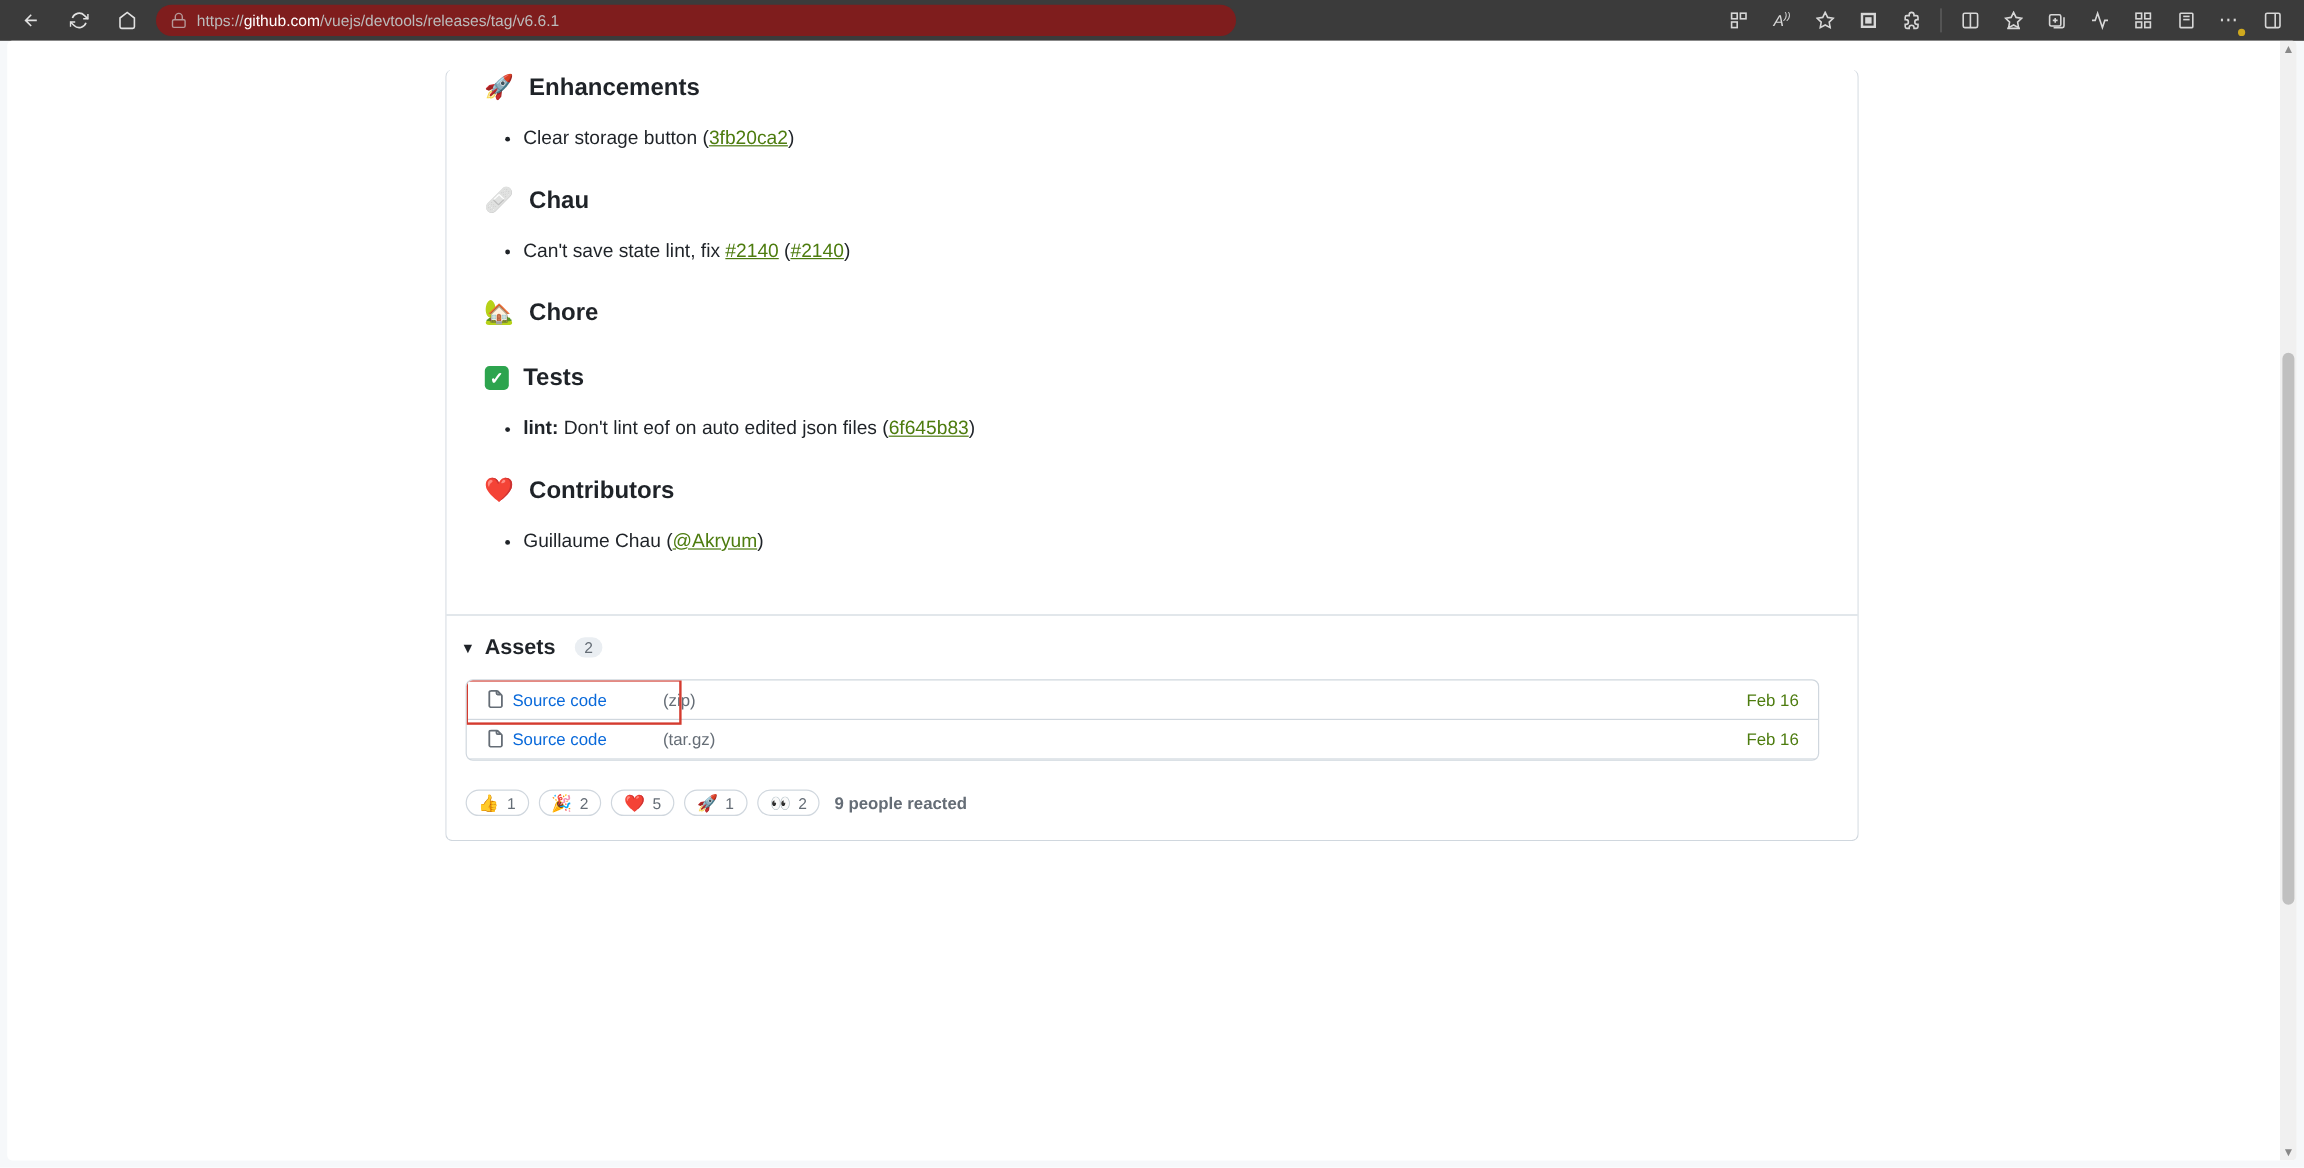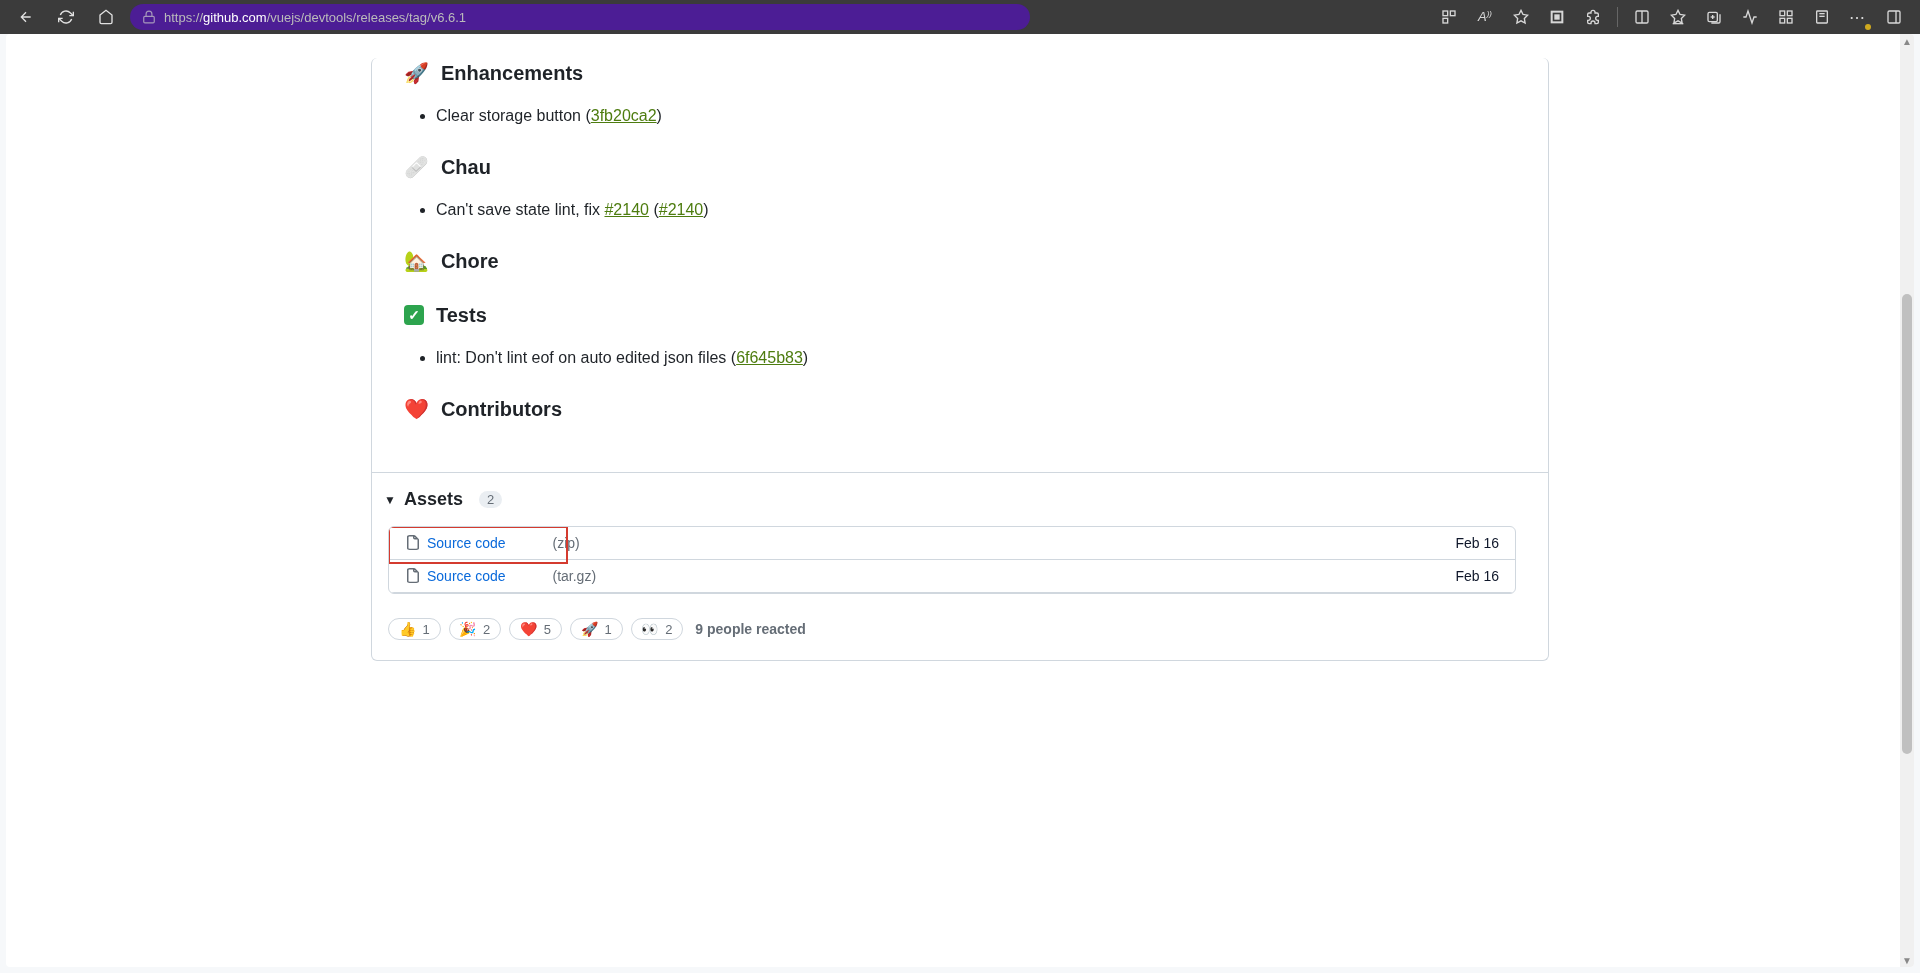--- a/index.html
+++ b/index.html
@@ -1,21 +1,21 @@
 <!DOCTYPE html>
 <html><head>
   <meta charset="utf-8">
   <style>
     * { margin: 0; padding: 0; box-sizing: border-box; }
     body { font-family: -apple-system, BlinkMacSystemFont, "Segoe UI", Helvetica, Arial, sans-serif; background: #f6f8fa; overflow: hidden; }
     
     .browser-chrome { background: #3b3b3b; height: 34px; display: flex; align-items: center; padding: 0 10px; gap: 8px; }
     .nav-btn { width: 32px; height: 32px; display: flex; align-items: center; justify-content: center; color: #fff; opacity: 0.85; cursor: pointer; }
     .nav-btn svg { width: 16px; height: 16px; }
-    .url-bar { flex: 1; background: #4c1d95; border-radius: 16px; height: 26px; display: flex; align-items: center; padding: 0 12px; color: #ccc; font-size: 13px; max-width: 900px; }
+    .url-bar { flex: 1; background: #7f1d1d; border-radius: 16px; height: 26px; display: flex; align-items: center; padding: 0 12px; color: #ccc; font-size: 13px; max-width: 900px; }
     .url-bar .lock { width: 14px; height: 14px; margin-right: 8px; opacity: 0.7; }
     .url-text { color: #bbb; }
     .url-text .host { color: #fff; }
     .chrome-right { display: flex; gap: 4px; margin-left: auto; align-items: center; }
     .chrome-icon { width: 32px; height: 32px; display: flex; align-items: center; justify-content: center; color: #fff; opacity: 0.8; cursor: pointer; }
     .chrome-sep { width: 1px; height: 20px; background: #666; margin: 0 4px; }
     .chrome-icon-badge { position: relative; }
     .chrome-icon-badge::after { content: ''; position: absolute; bottom: 3px; right: 3px; width: 6px; height: 6px; background: #f5c518; border-radius: 50%; }
 
     .viewport { background: #fff; margin: 0 6px 6px 6px; border-radius: 4px; height: calc(100vh - 40px); position: relative; overflow: hidden; }
@@ -26,35 +26,35 @@
     .scrollbar-arrow.down { bottom: 0; }
 
     .content { max-width: 1210px; margin: 0 auto; padding: 0 16px; }
     .release-body { border: 1px solid #d0d7de; border-radius: 6px; border-top: none; background: #fff; }
     .markdown { padding: 0 32px 32px 32px; color: #1f2328; font-size: 16px; line-height: 1.5; }
     .markdown h3 { font-size: 20px; font-weight: 600; margin: 24px 0 16px 0; display: flex; align-items: center; gap: 12px; }
     .markdown h3 .emoji { font-size: 20px; }
     .markdown ul { padding-left: 32px; margin-bottom: 16px; }
     .markdown li { margin: 4px 0; color: #1f2328; }
     .markdown a { color: #4d7c0f; text-decoration: underline; }
-    .markdown .bold { font-weight: 400; }
+    .markdown .bold { font-weight: 700; }
     .check-emoji { display: inline-flex; width: 20px; height: 20px; background: #2da44e; border-radius: 4px; align-items: center; justify-content: center; color: #fff; font-size: 14px; }
 
     .assets-section { border-top: 1px solid #d0d7de; padding: 16px 32px 24px 16px; }
     .assets-header { display: flex; align-items: center; gap: 8px; cursor: pointer; font-weight: 600; font-size: 18px; color: #1f2328; margin-left: -4px; }
     .assets-header .caret { font-size: 12px; }
     .assets-count { background: #eaeef2; color: #656d76; border-radius: 12px; padding: 1px 8px; font-size: 13px; font-weight: 500; margin-left: 8px; }
     .assets-list { margin-top: 16px; border: 1px solid #d0d7de; border-radius: 6px; overflow: hidden; }
     .asset-row { display: flex; align-items: center; justify-content: space-between; padding: 8px 16px; border-bottom: 1px solid #d0d7de; font-size: 14px; }
     .asset-row:last-child { border-bottom: none; }
     .asset-left { display: flex; align-items: center; gap: 6px; }
     .asset-icon { width: 16px; height: 16px; color: #656d76; }
     .asset-link { color: #0969da; text-decoration: none; }
     .asset-ext { color: #656d76; padding-left: 43px; }
-    .asset-date { color: #0f172a; }
+    .asset-date { color: #4d7c0f; }
     .asset-highlight { position: absolute; border: 2px solid #d43b2f; pointer-events: none; }
 
     .reactions { display: flex; align-items: center; gap: 8px; padding: 0 16px 20px 16px; flex-wrap: wrap; }
     .reaction { display: flex; align-items: center; gap: 6px; border: 1px solid #d0d7de; border-radius: 14px; padding: 2px 10px; font-size: 13px; color: #656d76; cursor: pointer; background: #fff; }
     .reaction .emoji { font-size: 14px; }
     .reacted-text { color: #656d76; font-size: 14px; margin-left: 4px; font-weight: bold; }
   </style>
 </head>
 <body>
 
@@ -198,20 +198,23 @@
             <span>Tests</span>
           </h3>
         <ul>
           <li><span class="bold">lint:</span><span> Don't lint eof on auto edited json files (</span><a href="#">6f645b83</a><span>)</span></li>
         </ul>
 
         <h3>
             <span class="emoji">❤️</span>
             <span>Contributors</span>
           </h3>
+        <ul>
+          <li><span>Guillaume Chau (</span><a href="#">@Akryum</a><span>)</span></li>
+        </ul>
       </div>
 
       <div class="assets-section">
         <div class="assets-header">
           <span class="caret">▼</span>
           <span>Assets</span>
           <span class="assets-count">2</span>
         </div>
         <div class="assets-list" style="position:relative">
           <div class="asset-row" style="position:relative">

